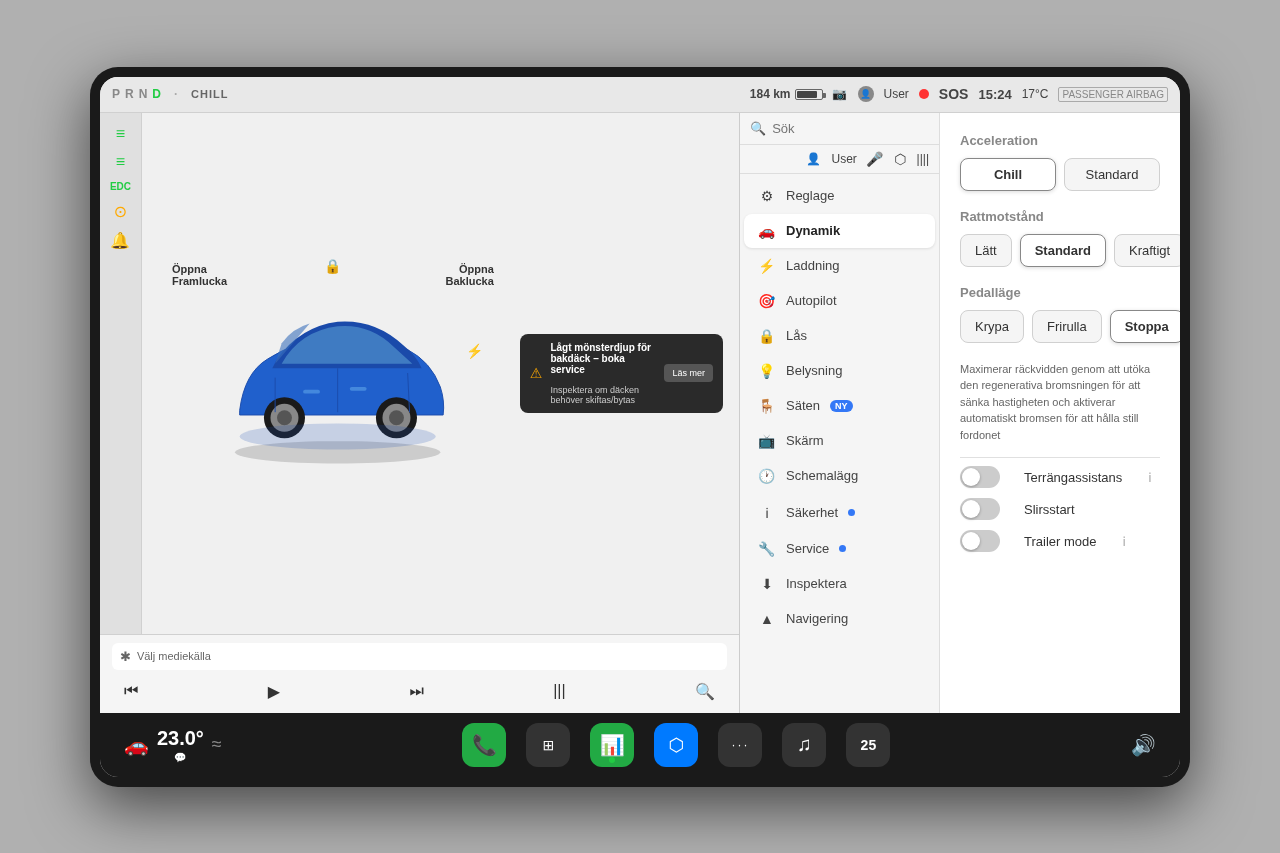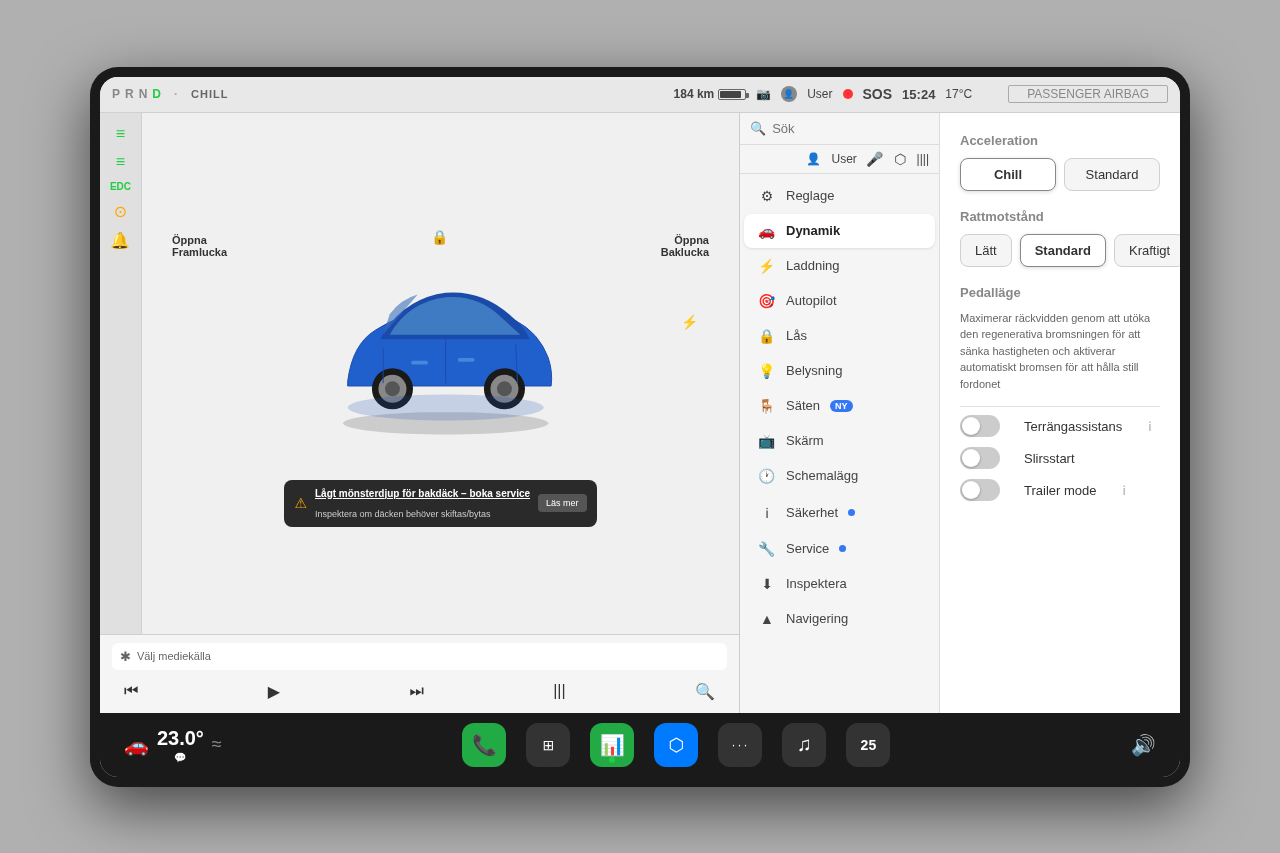--- a/index.html
+++ b/index.html
@@ -151,21 +151,21 @@
       flex-direction: column;
       padding: 12px 0;
       gap: 10px;
       align-items: center;
       flex-shrink: 0;
     }
 
     .car-view {
       flex: 1;
       display: flex;
-      flex-direction: column;
+      flex-direction: row;
       align-items: center;
       justify-content: center;
       position: relative;
       padding: 10px;
     }
 
     .car-image-area {
       width: 100%;
       height: 260px;
       position: relative;
@@ -236,21 +236,20 @@
     }
 
     .warning-text-content {
       flex: 1;
     }
 
     .warning-title {
       font-weight: 700;
       font-size: 10px;
       margin-bottom: 10px;
-      text-decoration: underline;
     }
 
     .warning-subtitle {
       font-size: 9px;
       color: #ccc;
     }
 
     .read-more-btn {
       background: #555;
       color: white;
@@ -606,21 +605,21 @@
             <div class="battery-fill"></div>
           </div>
         </div>
         <span>📷</span>
         <div class="user-icon-sm">👤</div>
         <span>User</span>
         <div class="rec-dot"></div>
         <span style="font-size:14px;font-weight:700;">SOS</span>
         <span class="time-display">15:24</span>
         <span>17°C</span>
-        <span style="font-size:12px;color:#888;border:1px solid #aaa;padding:1px 18px;border-radius:2px;margin-left:26px;">PASSENGER AIRBAG</span>
+        <span style="font-size:10px;color:#888;border:1px solid #aaa;padding:1px 3px;border-radius:2px;">PASSENGER AIRBAG</span>
       </div>
     </div>
 
     <div class="main-content">
 
       <div class="left-panel-full">
         <div class="top-half">
 
           <div class="left-icons">
             <span style="font-size:16px;color:#22cc44;">≡</span>
@@ -804,20 +803,25 @@
           </div>
 
           <div class="section-title">Rattmotstånd</div>
           <div class="button-group">
             <button class="seg-btn">Lätt</button>
             <button class="seg-btn active">Standard</button>
             <button class="seg-btn">Kraftigt</button>
           </div>
 
           <div class="section-title">Pedalläge</div>
+          <div class="button-group">
+            <button class="seg-btn">Krypa</button>
+            <button class="seg-btn">Frirulla</button>
+            <button class="seg-btn active">Stoppa</button>
+          </div>
           <p class="description-text">Maximerar räckvidden genom att utöka den regenerativa bromsningen för att sänka hastigheten och aktiverar automatiskt bromsen för att hålla still fordonet</p>
 
           <div class="divider-line"></div>
 
           <div class="toggle-row">
             <div class="toggle-switch"></div>
             <span class="toggle-label">Terrängassistans</span>
             <span class="info-icon">ℹ</span>
           </div>
 

